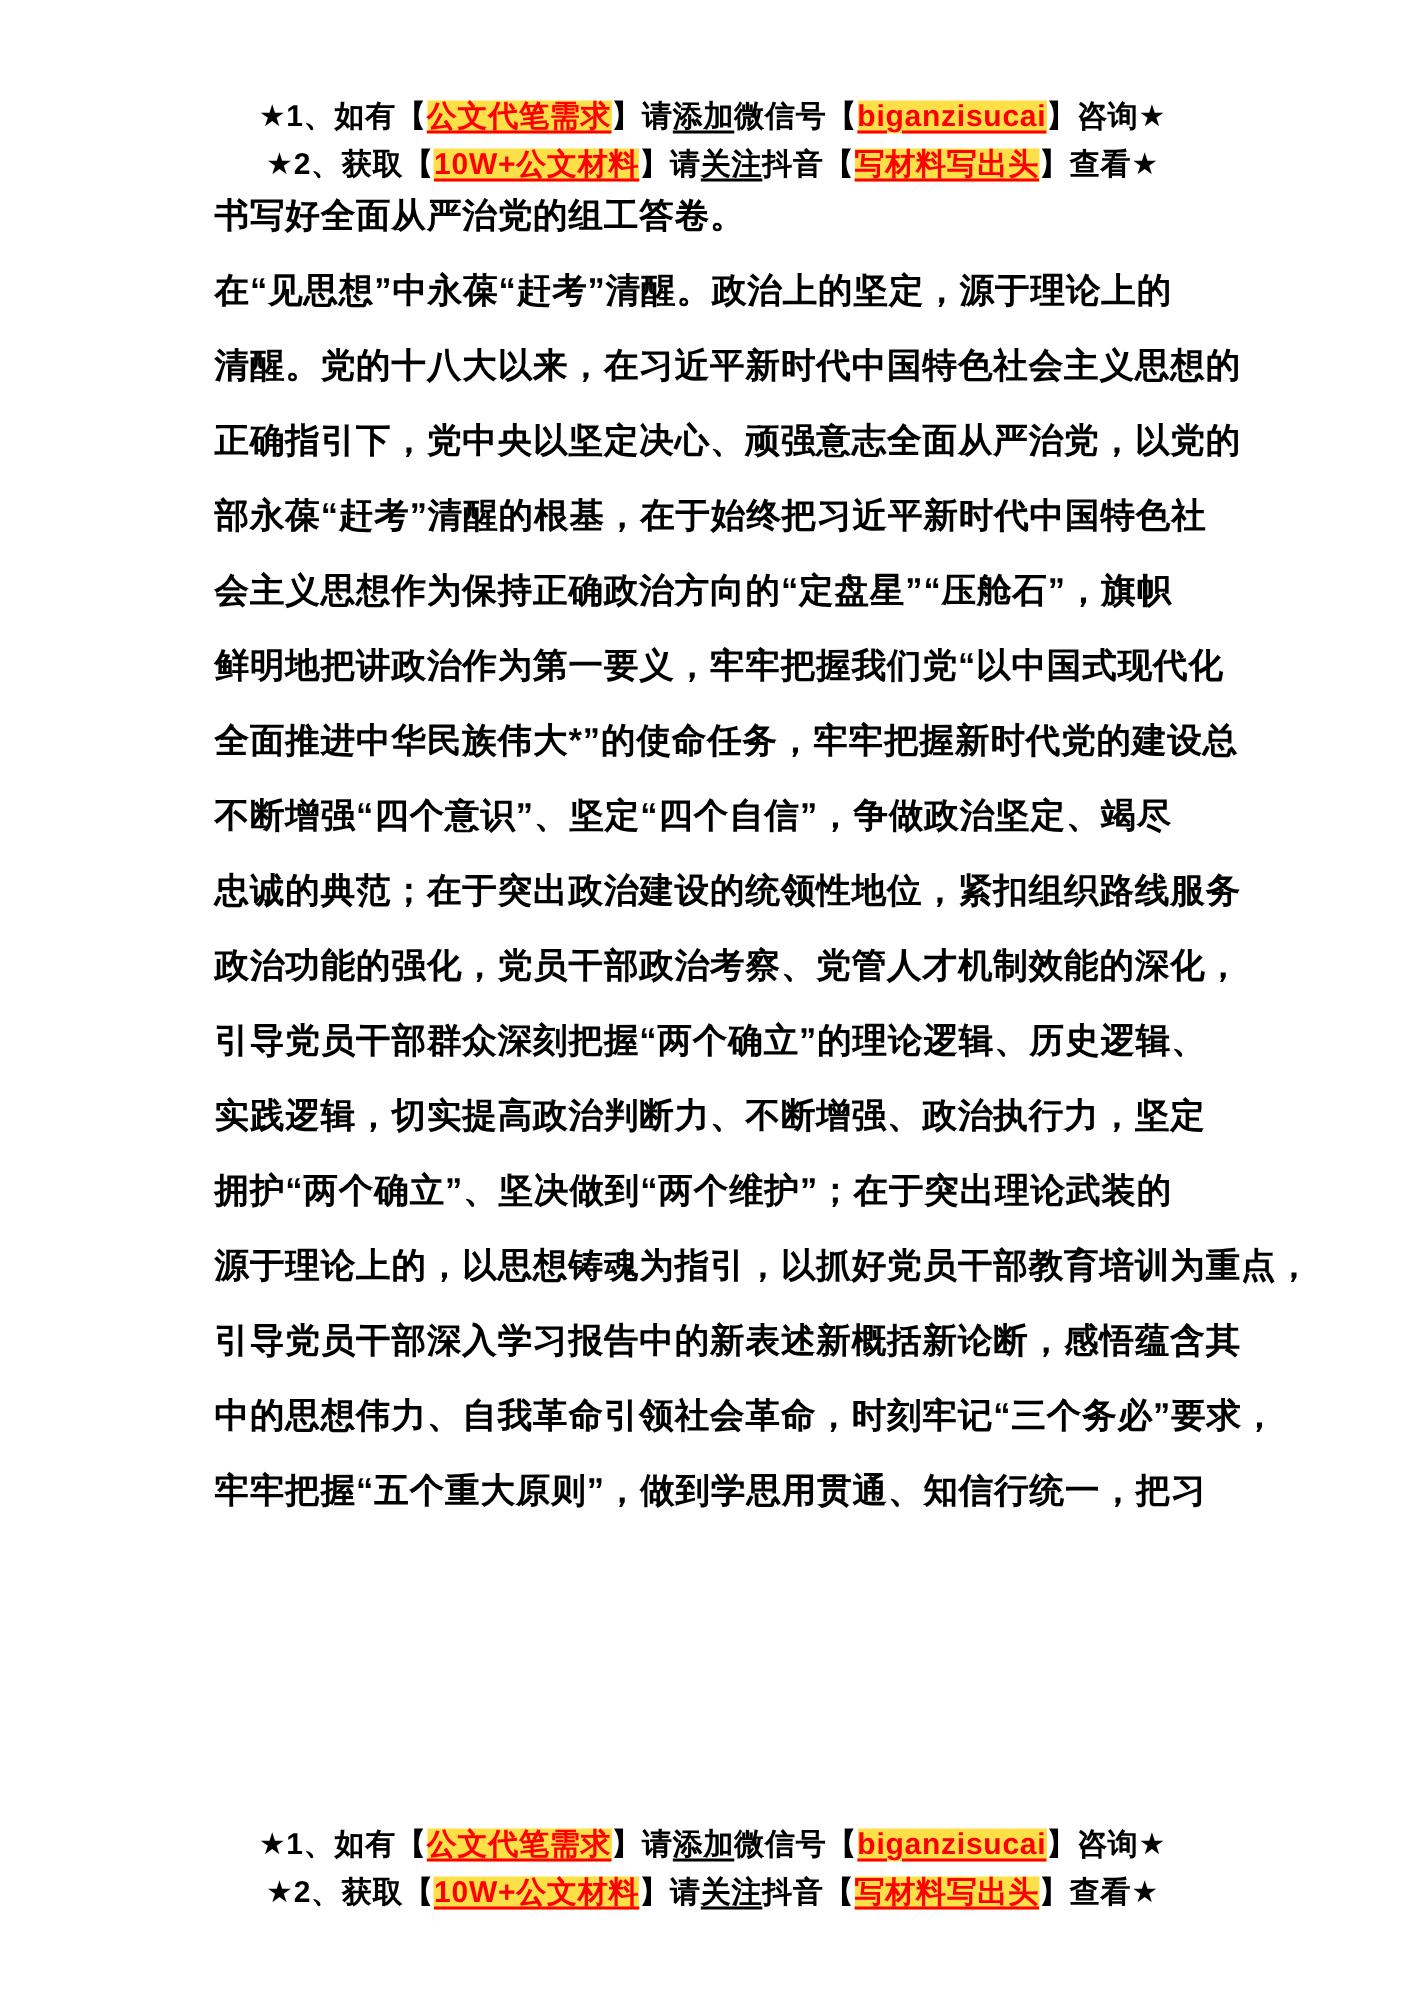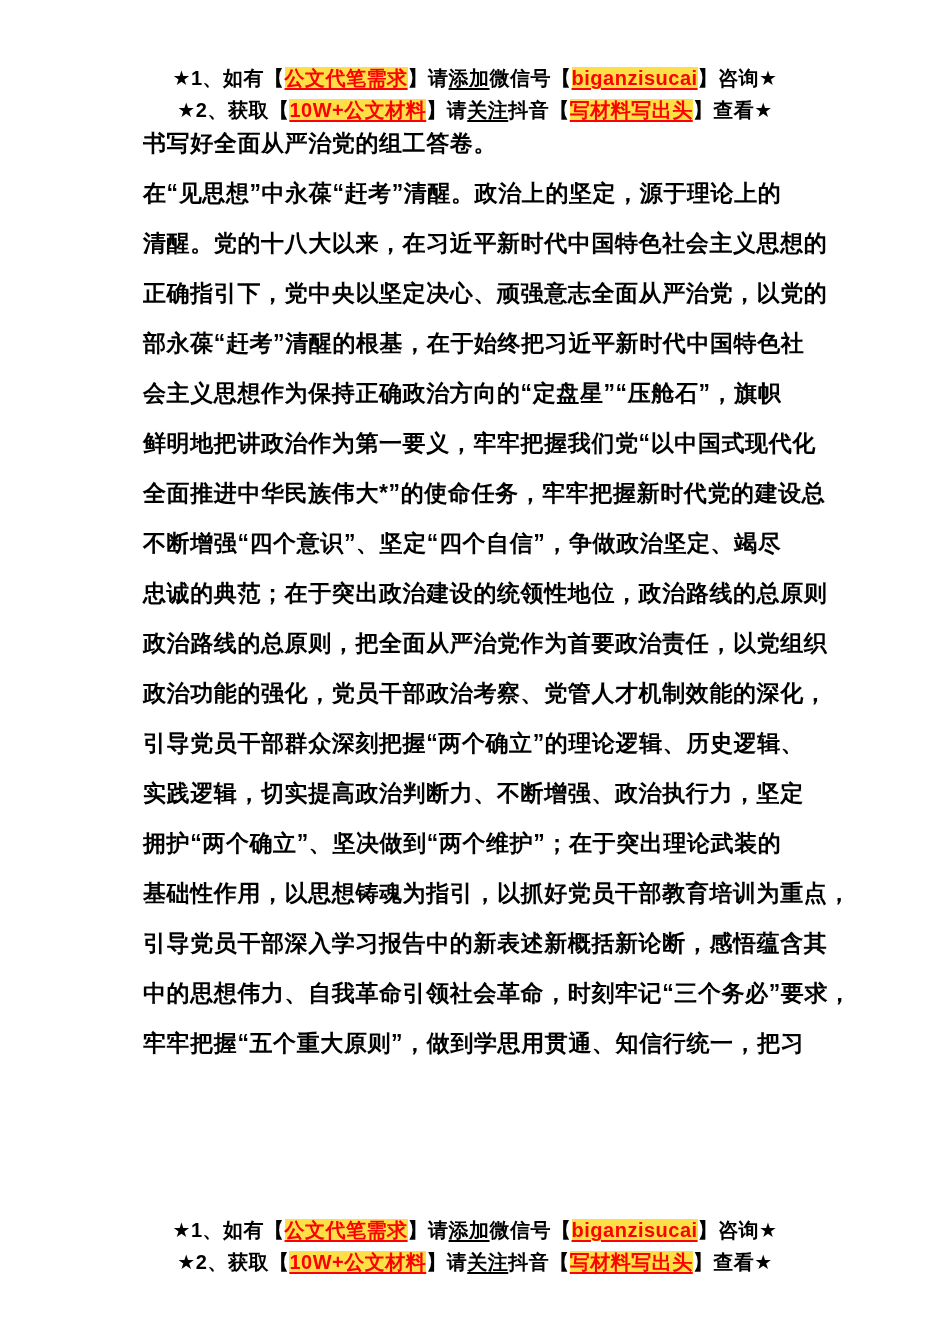--- a/index.html
+++ b/index.html
@@ -77,27 +77,26 @@
 
   <div class="doc-line">书写好全面从严治党的组工答卷。</div>
       <div class="doc-line">在“见思想”中永葆“赶考”清醒。政治上的坚定，源于理论上的</div>
       <div class="doc-line">清醒。党的十八大以来，在习近平新时代中国特色社会主义思想的</div>
       <div class="doc-line">正确指引下，党中央以坚定决心、顽强意志全面从严治党，以党的</div>
       <div class="doc-line">部永葆“赶考”清醒的根基，在于始终把习近平新时代中国特色社</div>
       <div class="doc-line">会主义思想作为保持正确政治方向的“定盘星”“压舱石”，旗帜</div>
       <div class="doc-line">鲜明地把讲政治作为第一要义，牢牢把握我们党“以中国式现代化</div>
       <div class="doc-line">全面推进中华民族伟大*”的使命任务，牢牢把握新时代党的建设总</div>
       <div class="doc-line">不断增强“四个意识”、坚定“四个自信”，争做政治坚定、竭尽</div>
-      <div class="doc-line">忠诚的典范；在于突出政治建设的统领性地位，政治路线的总原则</div>
-      <div class="doc-line">政治路线的总原则，把全面从严治党作为首要政治责任，以党组织</div>
+      <div class="doc-line">忠诚的典范；在于突出政治建设的统领性地位，紧扣组织路线服务</div>
       <div class="doc-line">政治功能的强化，党员干部政治考察、党管人才机制效能的深化，</div>
       <div class="doc-line">引导党员干部群众深刻把握“两个确立”的理论逻辑、历史逻辑、</div>
       <div class="doc-line">实践逻辑，切实提高政治判断力、不断增强、政治执行力，坚定</div>
       <div class="doc-line">拥护“两个确立”、坚决做到“两个维护”；在于突出理论武装的</div>
-      <div class="doc-line">基础性作用，以思想铸魂为指引，以抓好党员干部教育培训为重点，</div>
+      <div class="doc-line">源于理论上的，以思想铸魂为指引，以抓好党员干部教育培训为重点，</div>
       <div class="doc-line">引导党员干部深入学习报告中的新表述新概括新论断，感悟蕴含其</div>
       <div class="doc-line">中的思想伟力、自我革命引领社会革命，时刻牢记“三个务必”要求，</div>
       <div class="doc-line">牢牢把握“五个重大原则”，做到学思用贯通、知信行统一，把习</div>
     </div>
 
   <div class="promo promo-footer">
 
   <div class="promo-line"><span class="seg seg-plain">★1、如有【</span><span class="seg seg-highlight">公文代笔需求</span><span class="seg seg-plain">】请</span><span class="seg seg-underline">添加</span><span class="seg seg-plain">微信号【</span><span class="seg seg-highlight">biganzisucai</span><span class="seg seg-plain">】咨询★</span></div>
       <div class="promo-line"><span class="seg seg-plain">★2、获取【</span><span class="seg seg-highlight">10W+公文材料</span><span class="seg seg-plain">】请</span><span class="seg seg-underline">关注</span><span class="seg seg-plain">抖音【</span><span class="seg seg-highlight">写材料写出头</span><span class="seg seg-plain">】查看★</span></div>
     </div>

